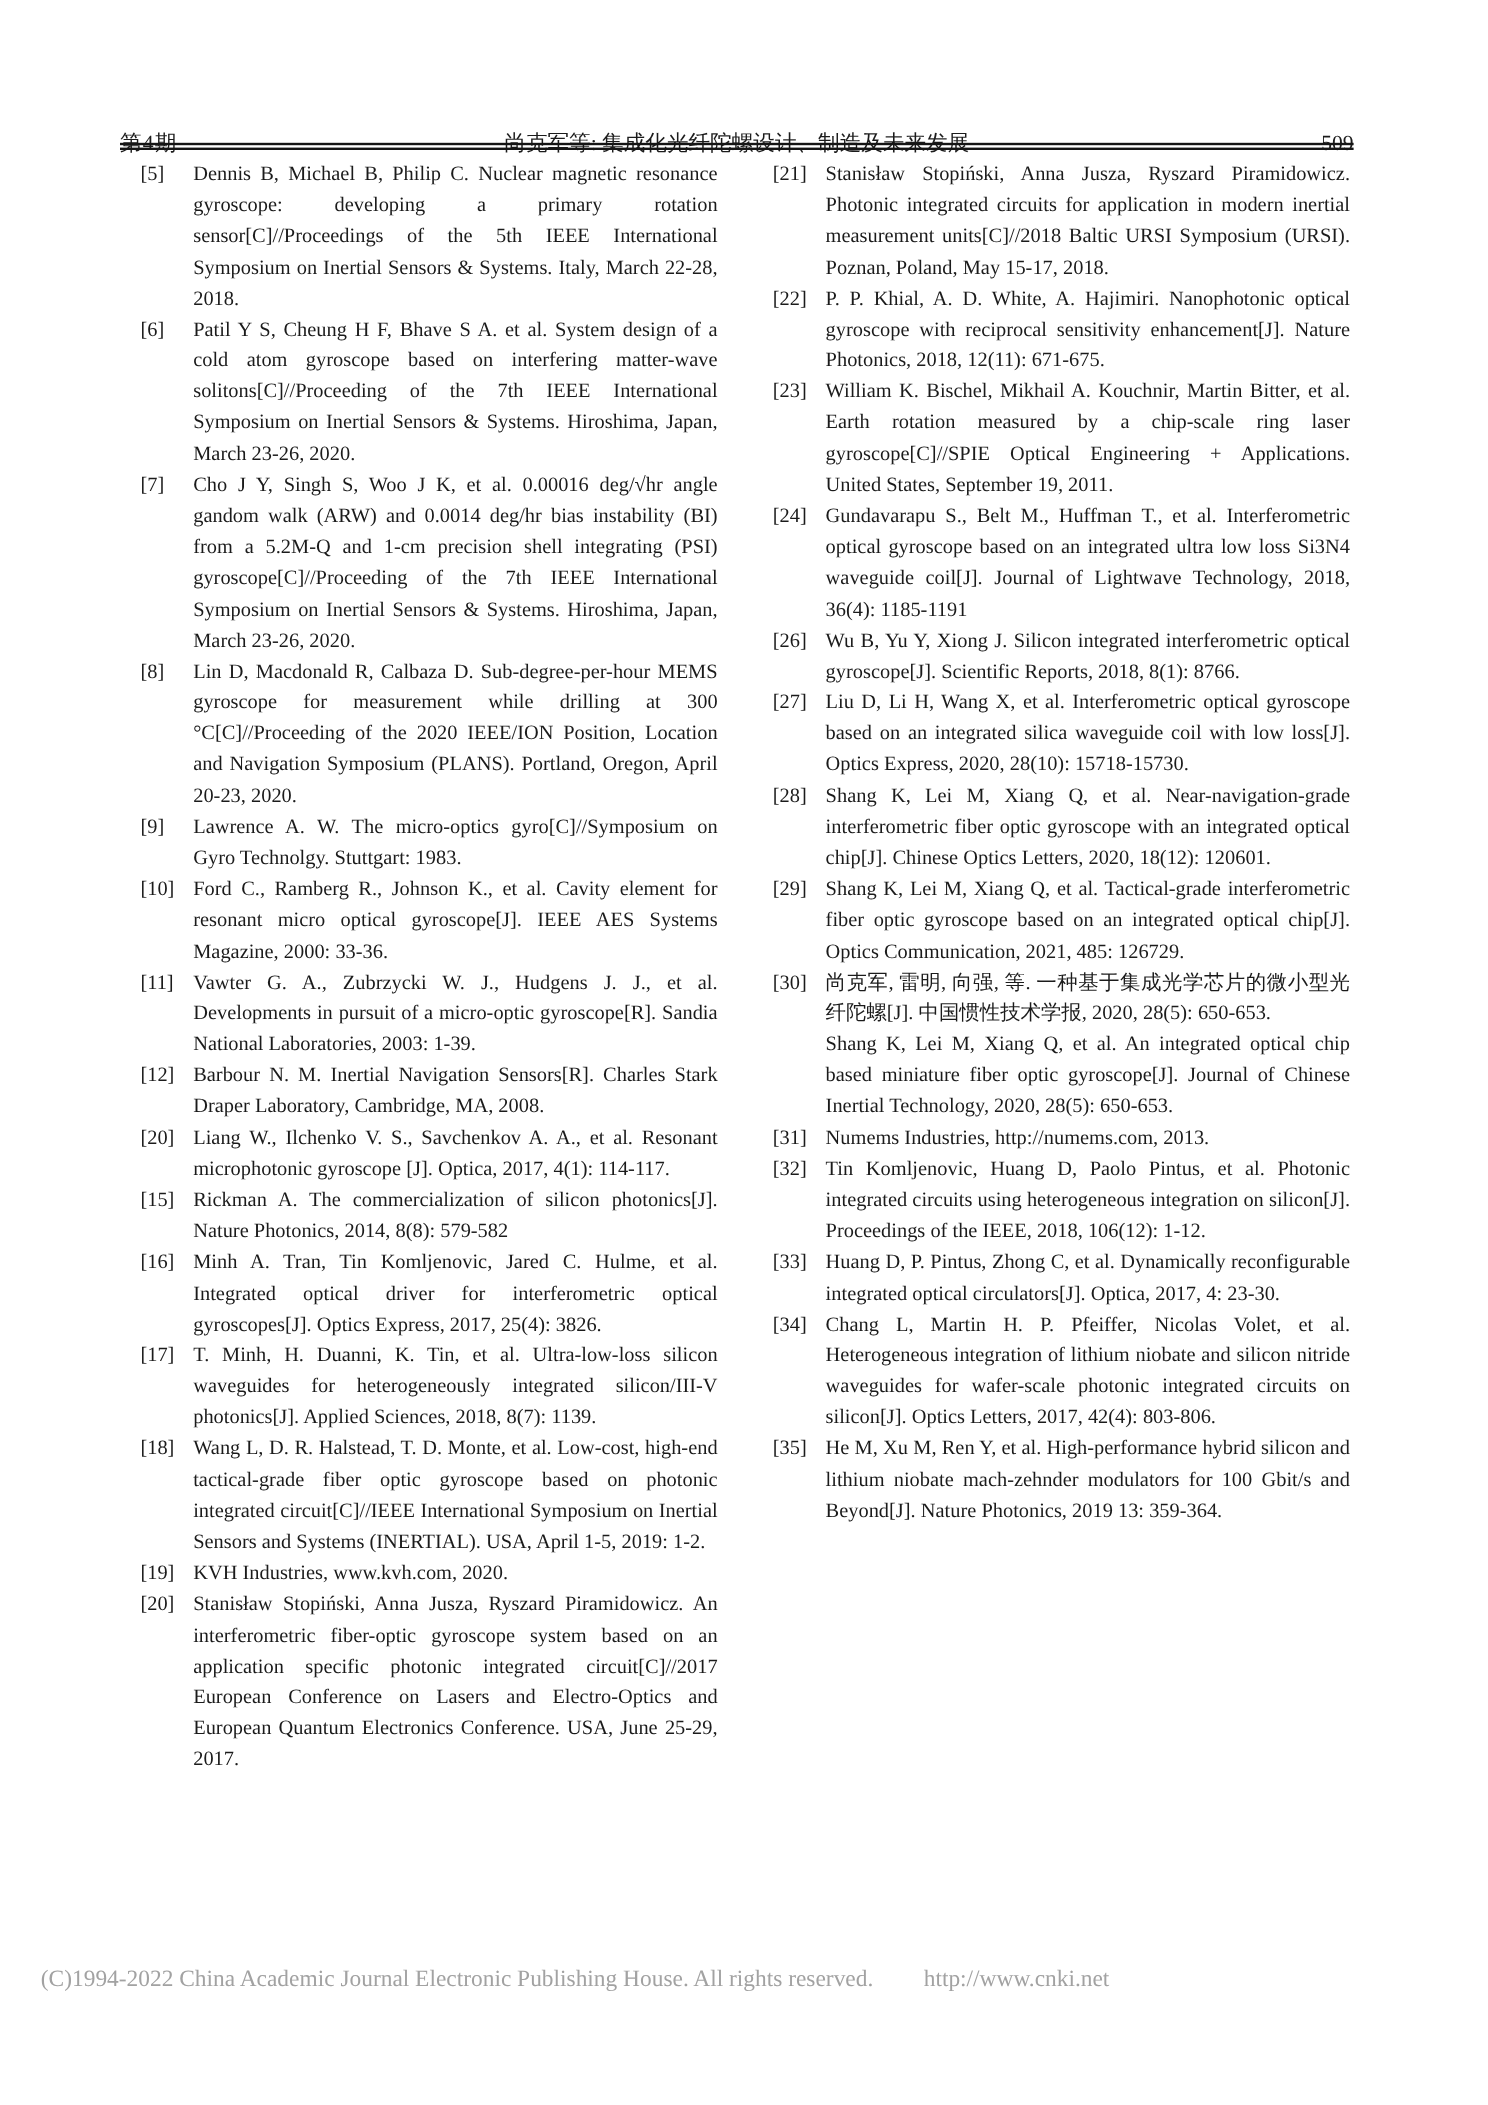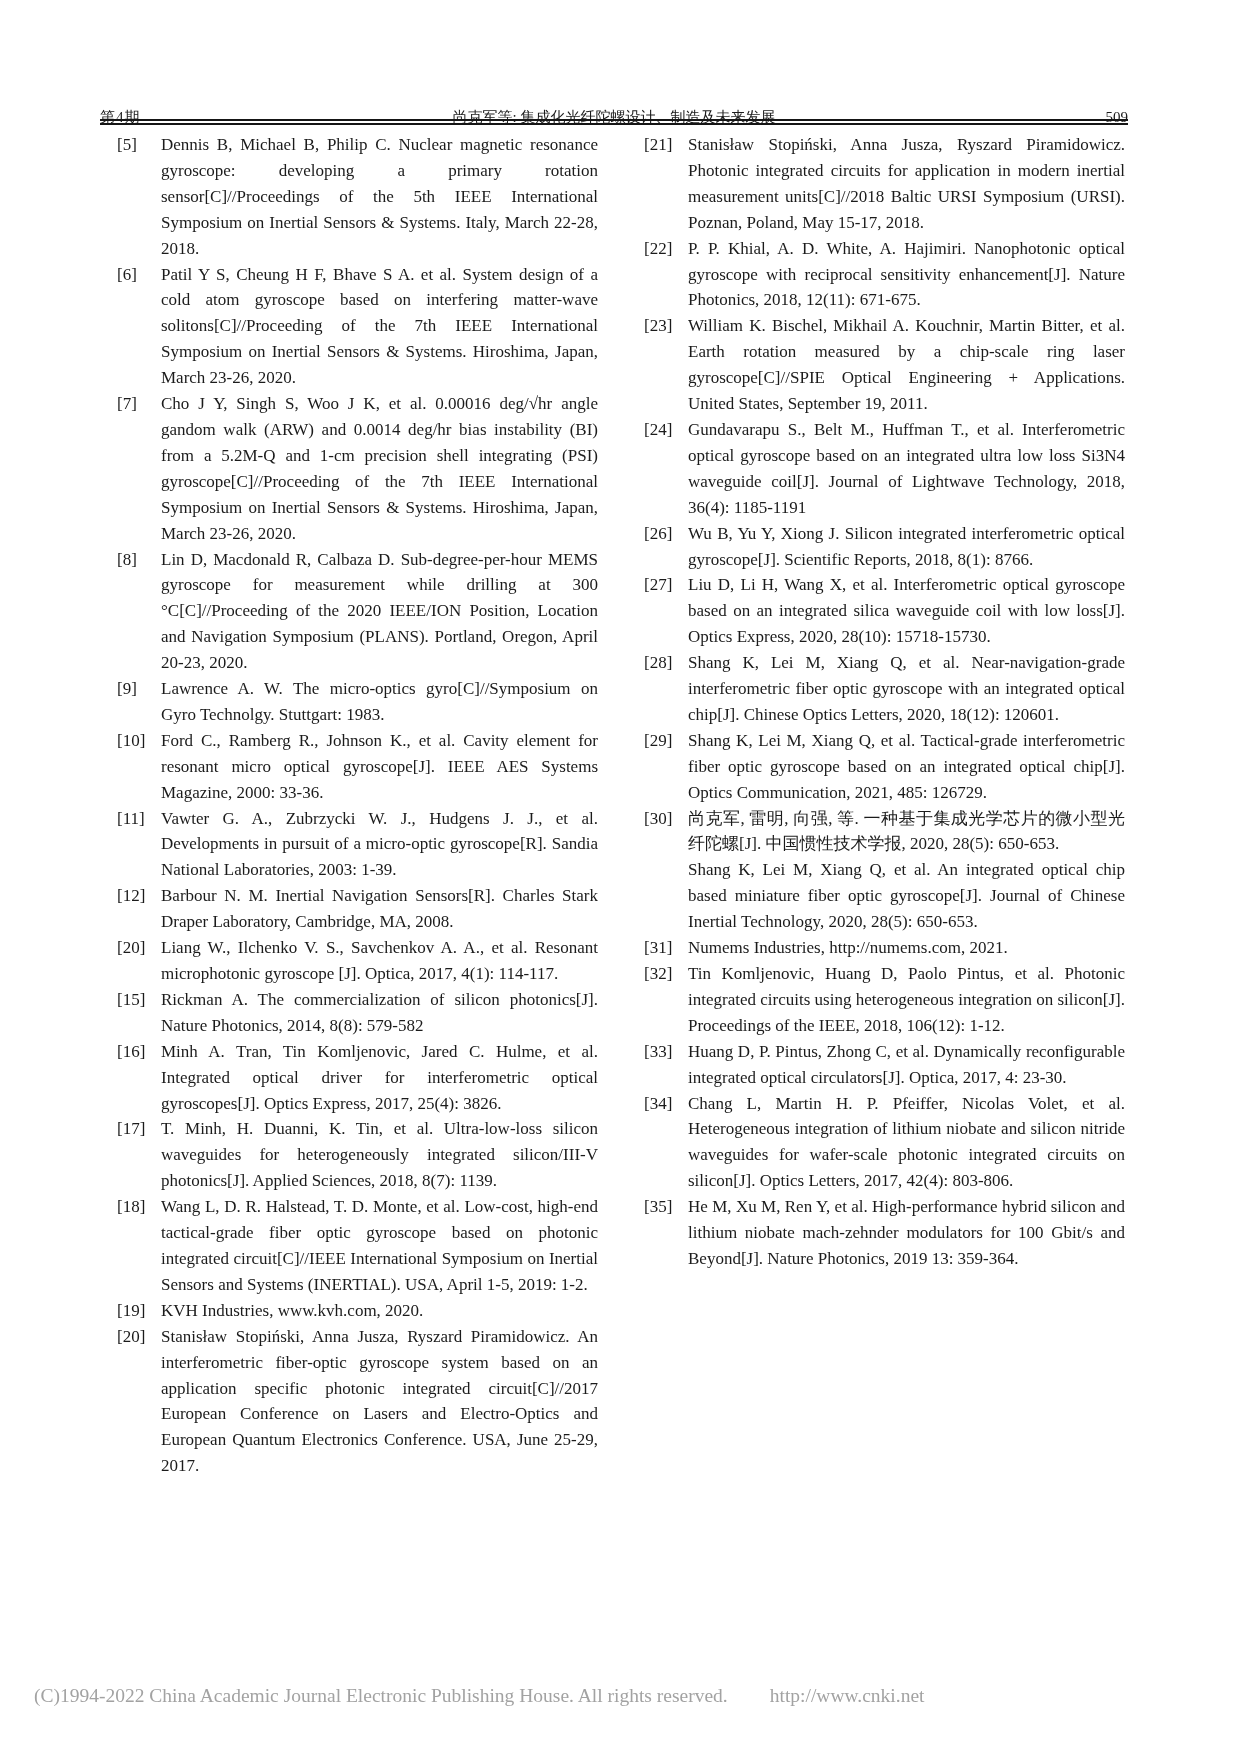--- a/index.html
+++ b/index.html
@@ -12,21 +12,21 @@
     font-family: "Liberation Serif", "DejaVu Serif", serif;
     color: #1b1b1b;
   }
   .page-header {
     position: absolute;
     top: 88px;
     left: 100px;
     width: 1028px;
     display: flex;
     align-items: baseline;
-    font-size: 15px;
+    font-size: 18px;
   }
   .header-issue { width: 170px; letter-spacing: 1px; }
   .header-title { flex: 1; text-align: center; font-weight: normal; }
   .header-page { width: 170px; text-align: right; margin-top: 21px; }
   .rule-double {
     position: absolute;
     top: 119px;
     left: 100px;
     width: 1028px;
     height: 6px;
@@ -45,21 +45,21 @@
   .ref { display: flex; font-size: 17px; line-height: 25.9px; }
   .ref-num { flex: 0 0 44px; width: 44px; }
   .ref-text {
     flex: 1;
     text-align: justify;
     text-justify: inter-word;
   }
   .page-footer {
     position: absolute;
     left: 34px;
-    top: 1685px;
+    top: 1639px;
     width: 1100px;
     display: flex;
     gap: 42px;
     white-space: nowrap;
     font-size: 19.5px;
     color: #a2a2a2;
   }
 </style>
 </head>
 <body>
@@ -171,21 +171,21 @@
       <div class="ref">
     <span class="ref-num">[30]</span>
     <span class="ref-text">尚克军, 雷明, 向强, 等. 一种基于集成光学芯片的微小型光纤陀螺[J]. 中国惯性技术学报, 2020, 28(5): 650-653.</span>
   </div>
       <div class="ref">
     <span class="ref-num"></span>
     <span class="ref-text">Shang K, Lei M, Xiang Q, et al. An integrated optical chip based miniature fiber optic gyroscope[J]. Journal of Chinese Inertial Technology, 2020, 28(5): 650-653.</span>
   </div>
       <div class="ref">
     <span class="ref-num">[31]</span>
-    <span class="ref-text">Numems Industries, http://numems.com, 2021.</span>
+    <span class="ref-text">Numems Industries, http://numems.com, 2013.</span>
   </div>
       <div class="ref">
     <span class="ref-num">[32]</span>
     <span class="ref-text">Tin Komljenovic, Huang D, Paolo Pintus, et al. Photonic integrated circuits using heterogeneous integration on silicon[J]. Proceedings of the IEEE, 2018, 106(12): 1-12.</span>
   </div>
       <div class="ref">
     <span class="ref-num">[33]</span>
     <span class="ref-text">Huang D, P. Pintus, Zhong C, et al. Dynamically reconfigurable integrated optical circulators[J]. Optica, 2017, 4: 23-30.</span>
   </div>
       <div class="ref">

